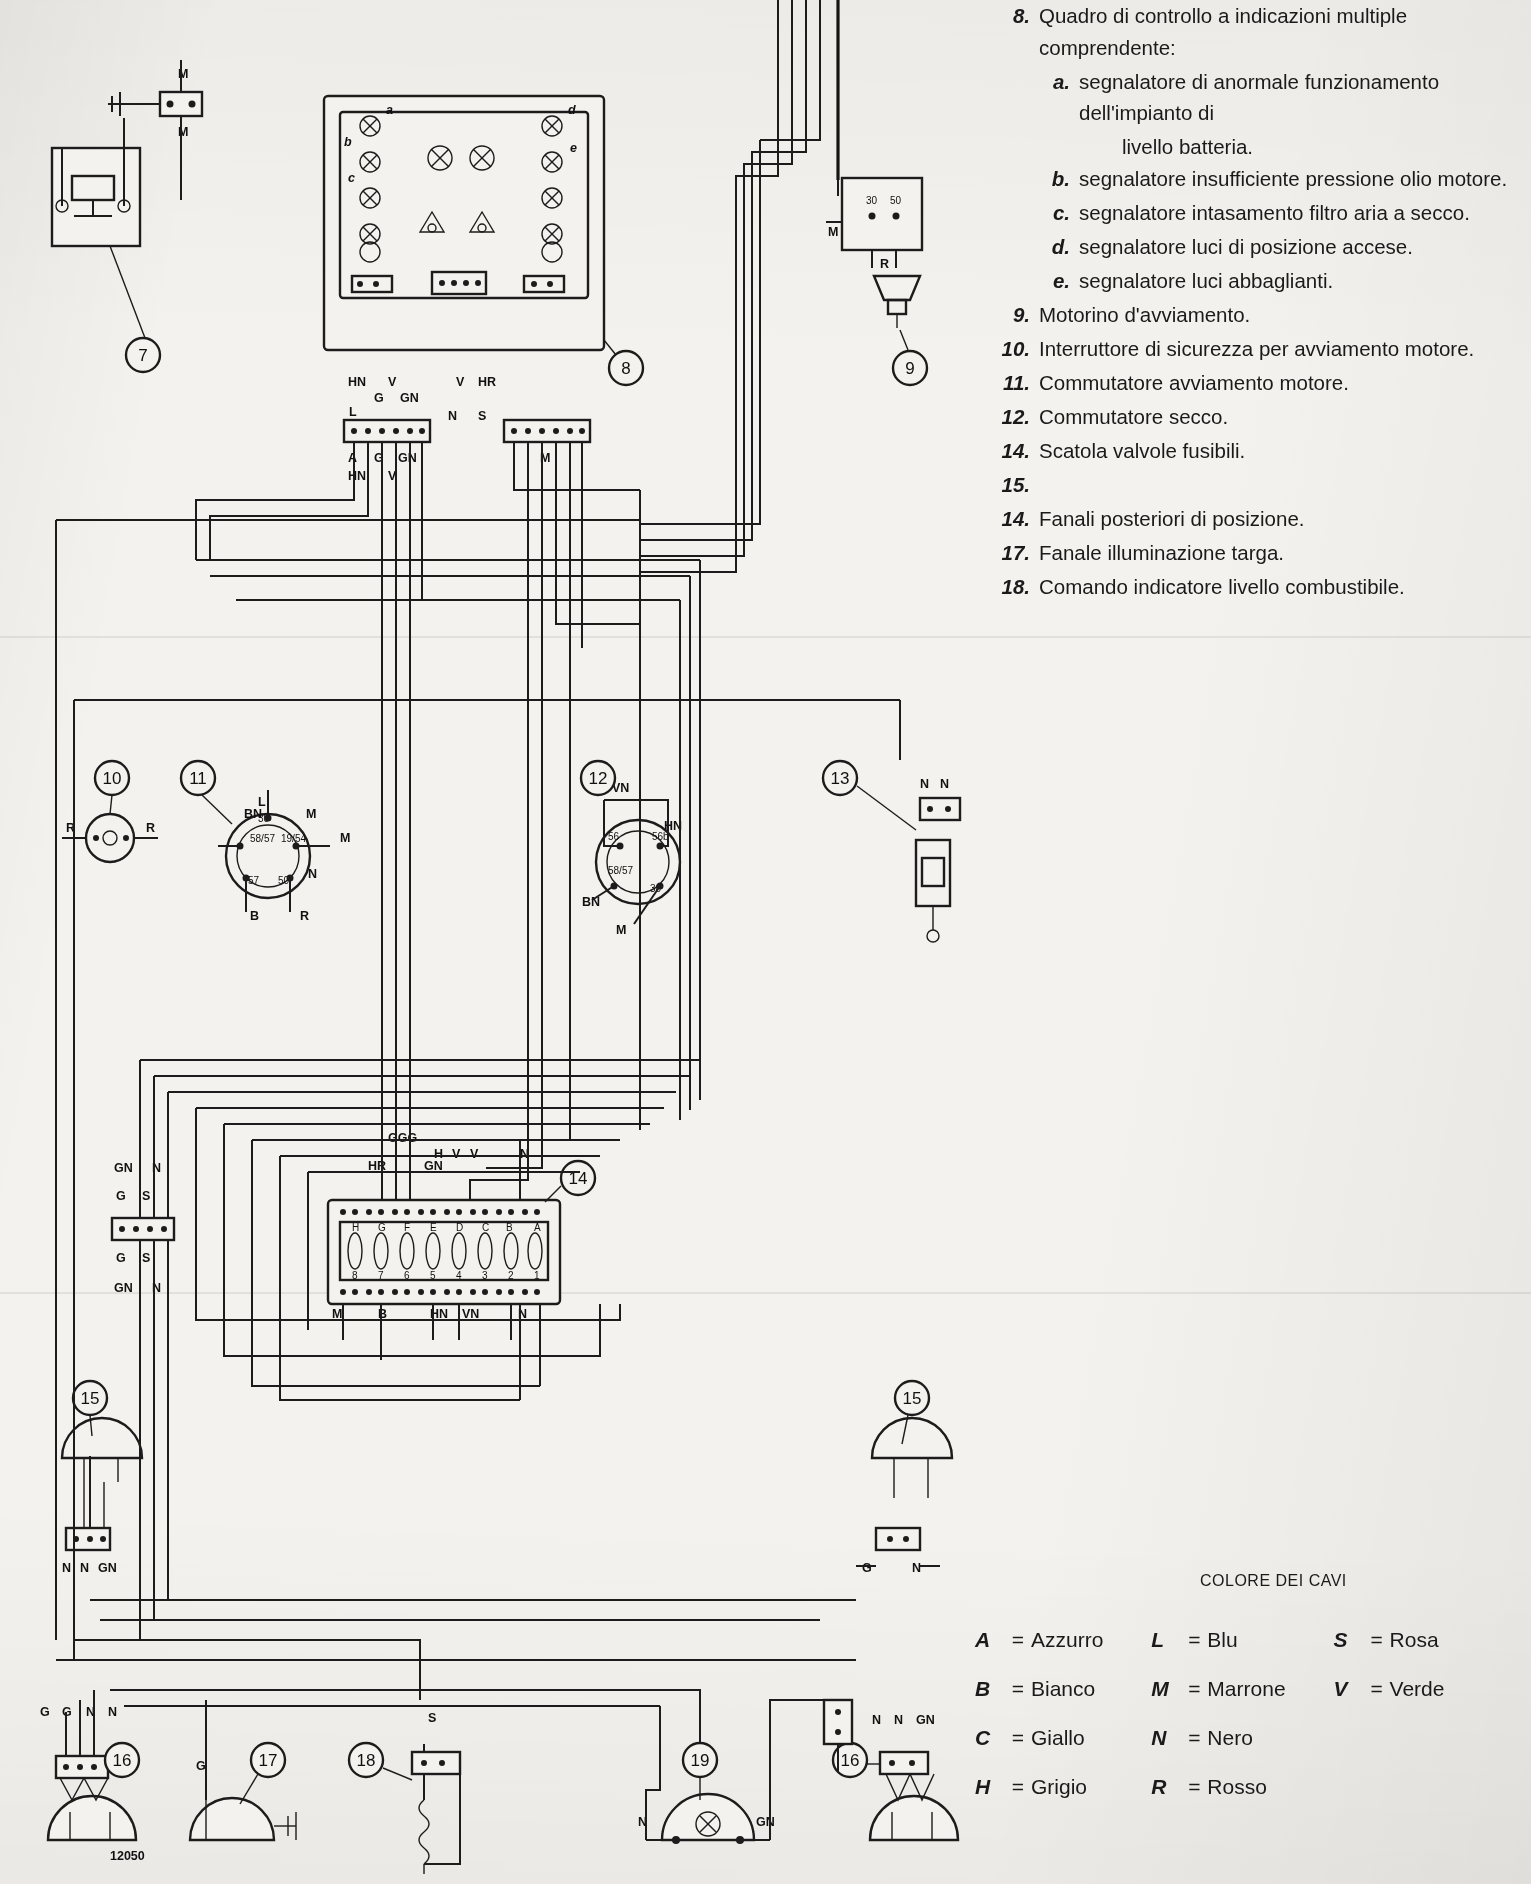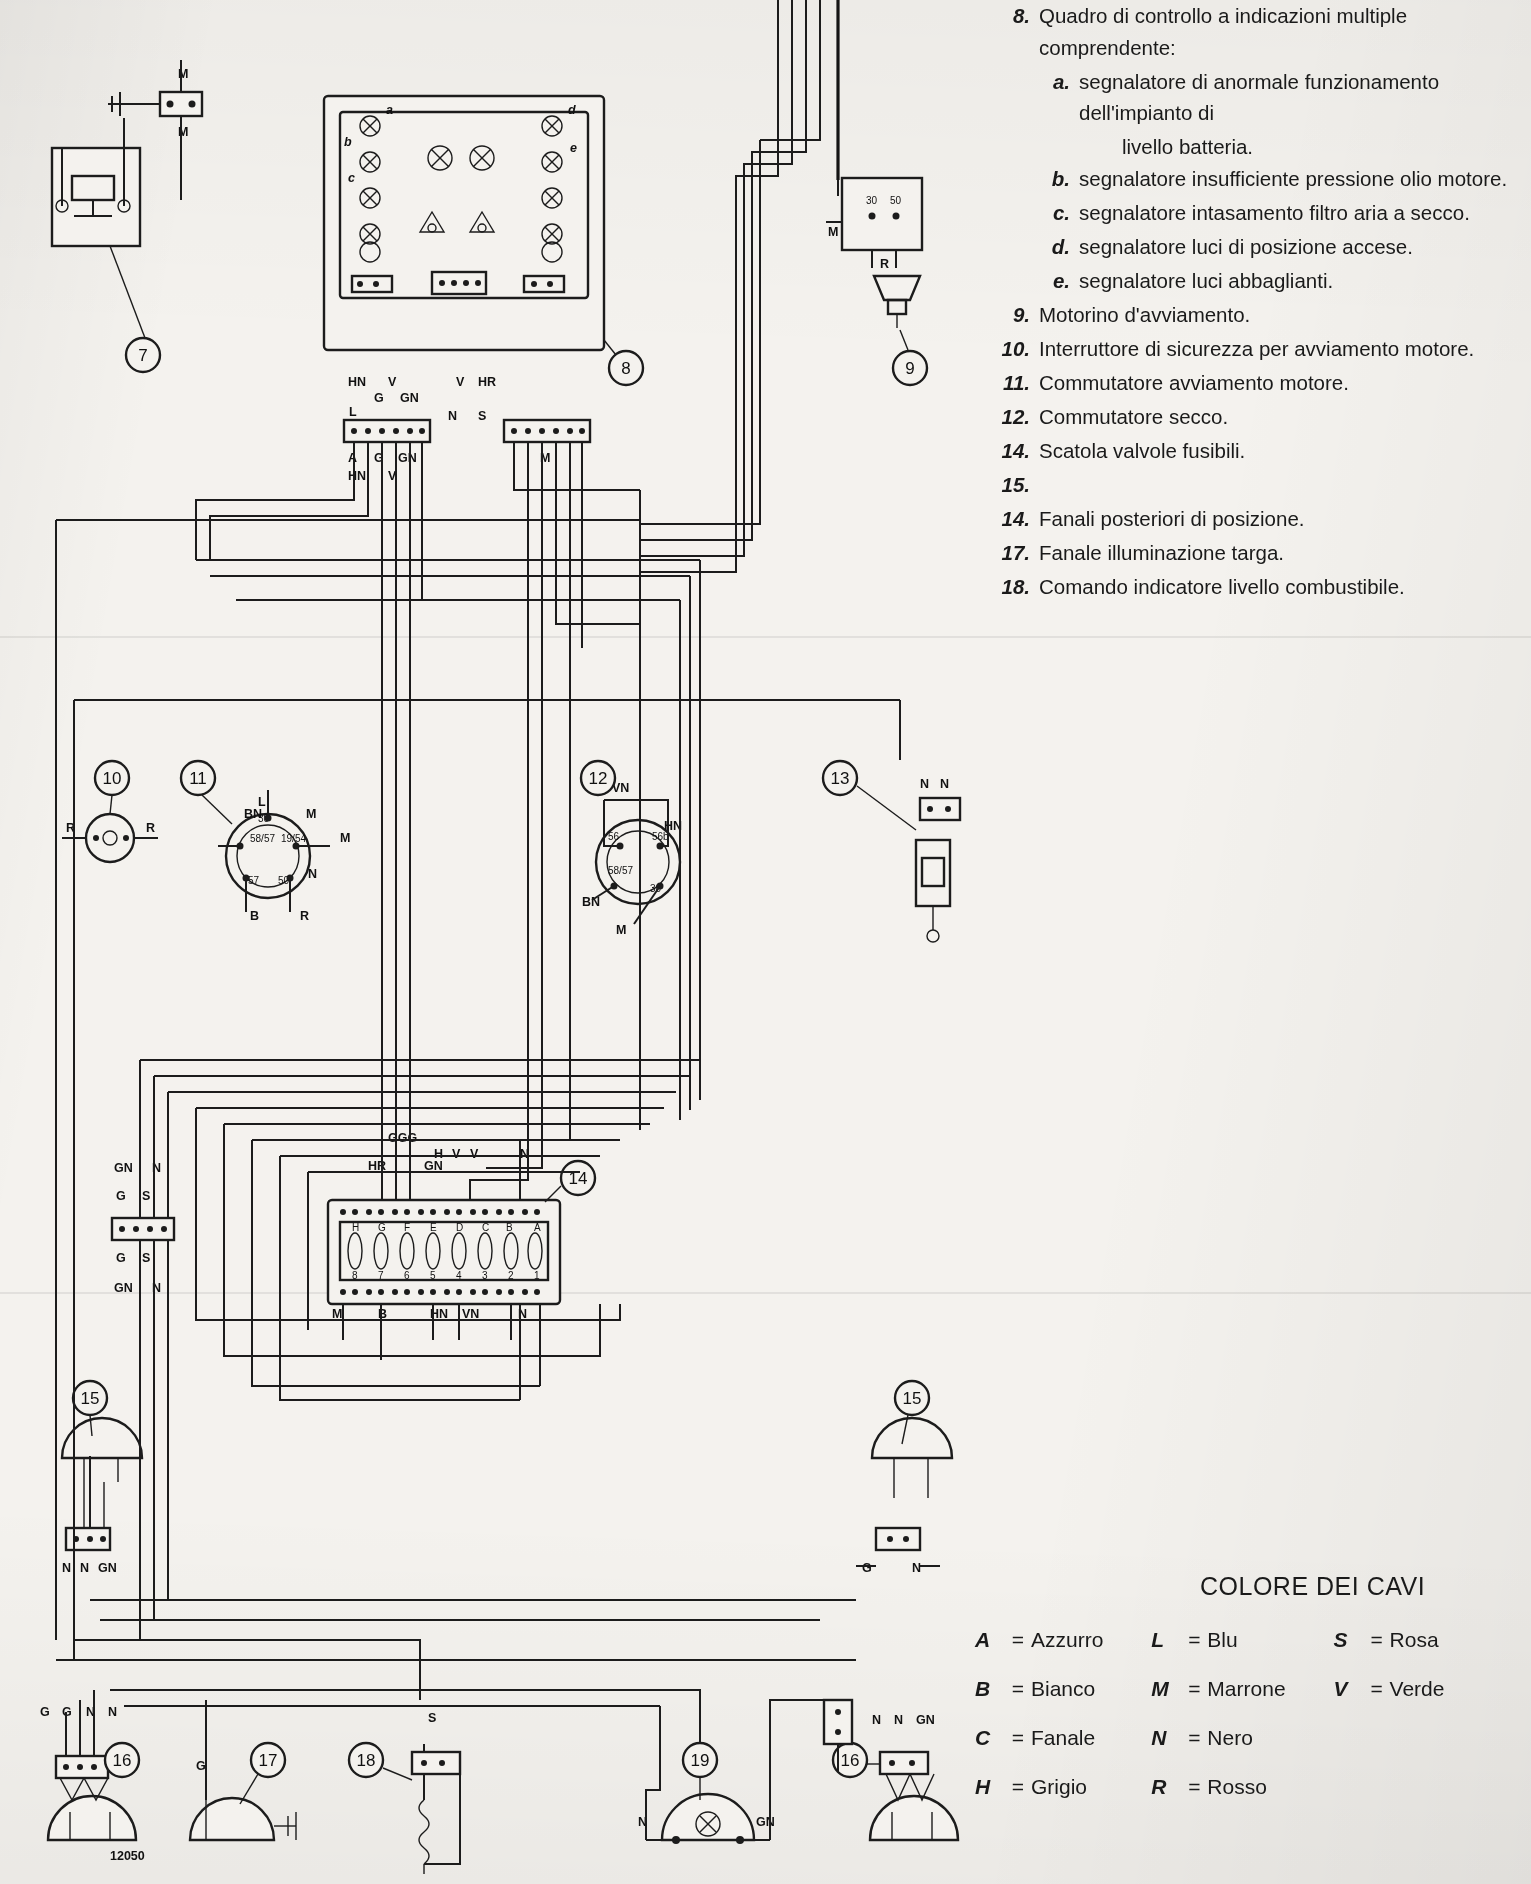--- a/index.html
+++ b/index.html
@@ -55,21 +55,21 @@
     width:40px;
   }
   .legend .cont{
     margin-left:92px;
   }
 
   
   .colors-title{
     position:absolute;
     left:1200px;top:1572px;
-    font-size:25px;
+    font-size:16px;
     letter-spacing:0.5px;
   }
   .colors{
     position:absolute;
     left:975px;top:1628px;
     width:545px;
     font-size:21px;
   }
   .colors table{border-collapse:collapse;}
   .colors td{
@@ -750,21 +750,21 @@
       <td class="k">M</td>
       <td class="eq">=</td>
       <td class="v">Marrone</td>
       <td class="k">V</td>
       <td class="eq">=</td>
       <td class="v">Verde</td>
     </tr>
     <tr>
       <td class="k">C</td>
       <td class="eq">=</td>
-      <td class="v">Fanale</td>
+      <td class="v">Giallo</td>
       <td class="k">N</td>
       <td class="eq">=</td>
       <td class="v">Nero</td>
       <td class="k"></td>
       <td class="eq"></td>
       <td class="v"></td>
     </tr>
     <tr>
       <td class="k">H</td>
       <td class="eq">=</td>

